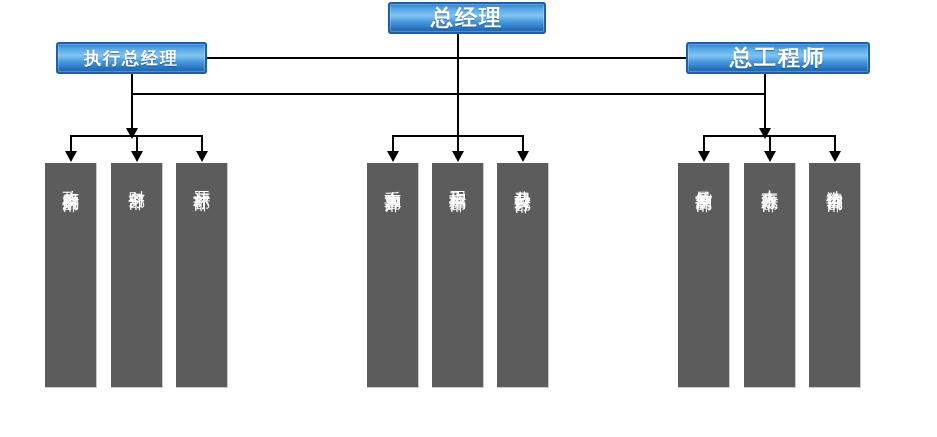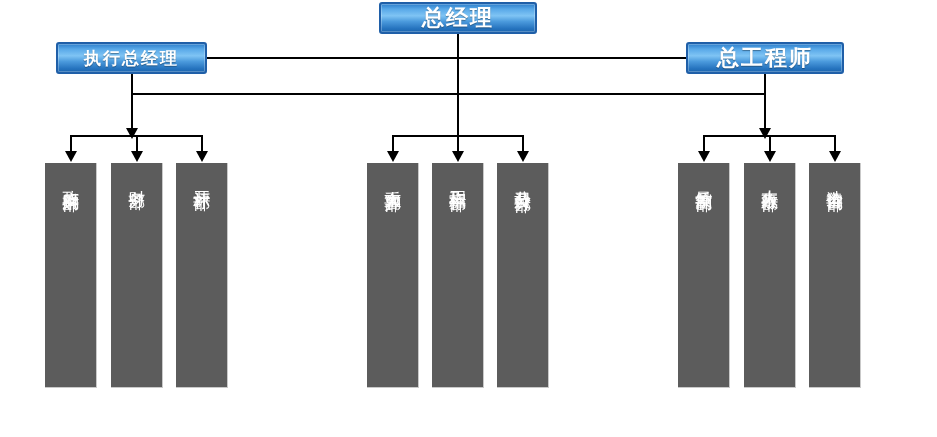--- a/index.html
+++ b/index.html
@@ -86,29 +86,29 @@
     border-left: 6px solid transparent;
     border-right: 6px solid transparent;
     border-top: 11px solid #000000;
   }
 </style>
 </head>
 <body>
 
 <div id="chart-root">
 
-  <div class="blue-box" style="left:379px; top:2px; width:158px; height:32px; font-size:22px;align-items:center;">
+  <div class="blue-box" style="left:388px; top:2px; width:158px; height:32px; font-size:22px;align-items:center;">
     <span class="bb-label">总经理</span>
   </div>
 
   <div class="blue-box" style="left:56px; top:42px; width:151px; height:32px; font-size:17px;">
     <span class="bb-label">执行总经理</span>
   </div>
 
-  <div class="blue-box" style="left:686px; top:42px; width:158px; height:32px; font-size:22px;">
+  <div class="blue-box" style="left:686px; top:42px; width:184px; height:32px; font-size:22px;">
     <span class="bb-label">总工程师</span>
   </div>
 
   <div class="vline" style="left:457px; top:34px; height:102px;"></div>
 
   <div class="hline" style="left:207px; top:57px; width:479px;"></div>
 
   <div class="vline" style="left:131px; top:74px; height:62px;"></div>
   <div class="arrow-head" style="left:126px; top:128px;"></div>
 

